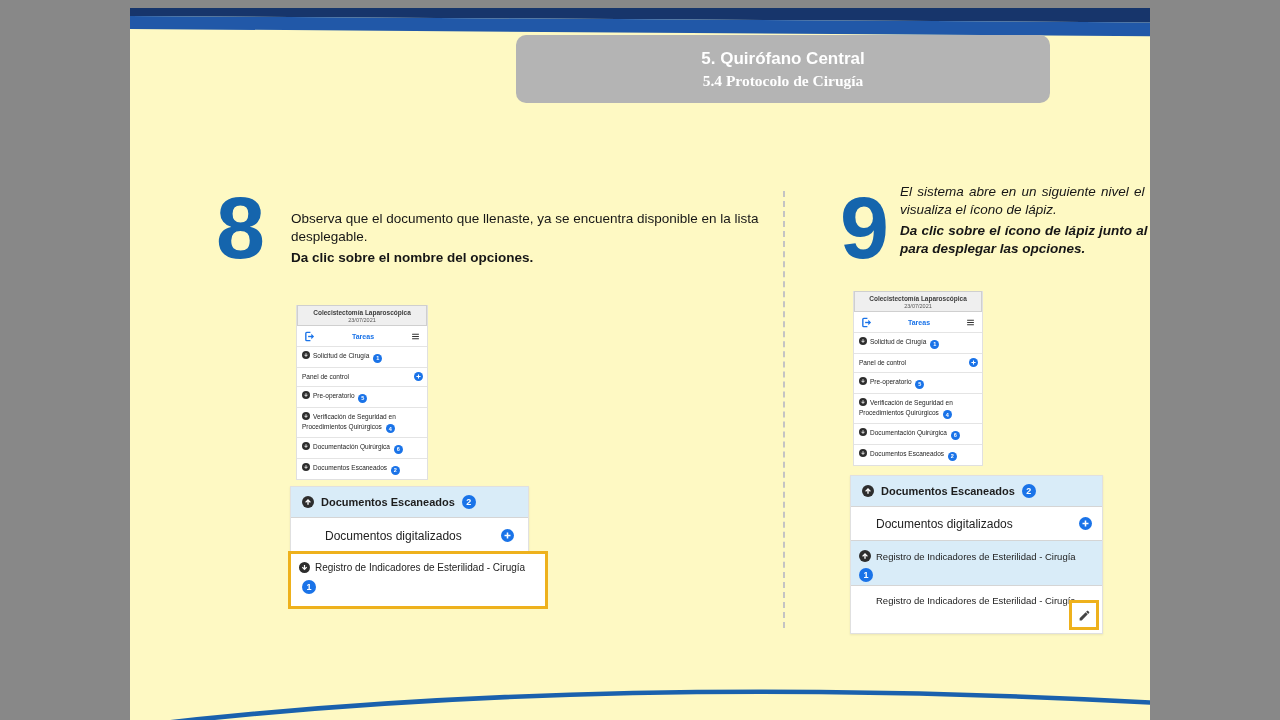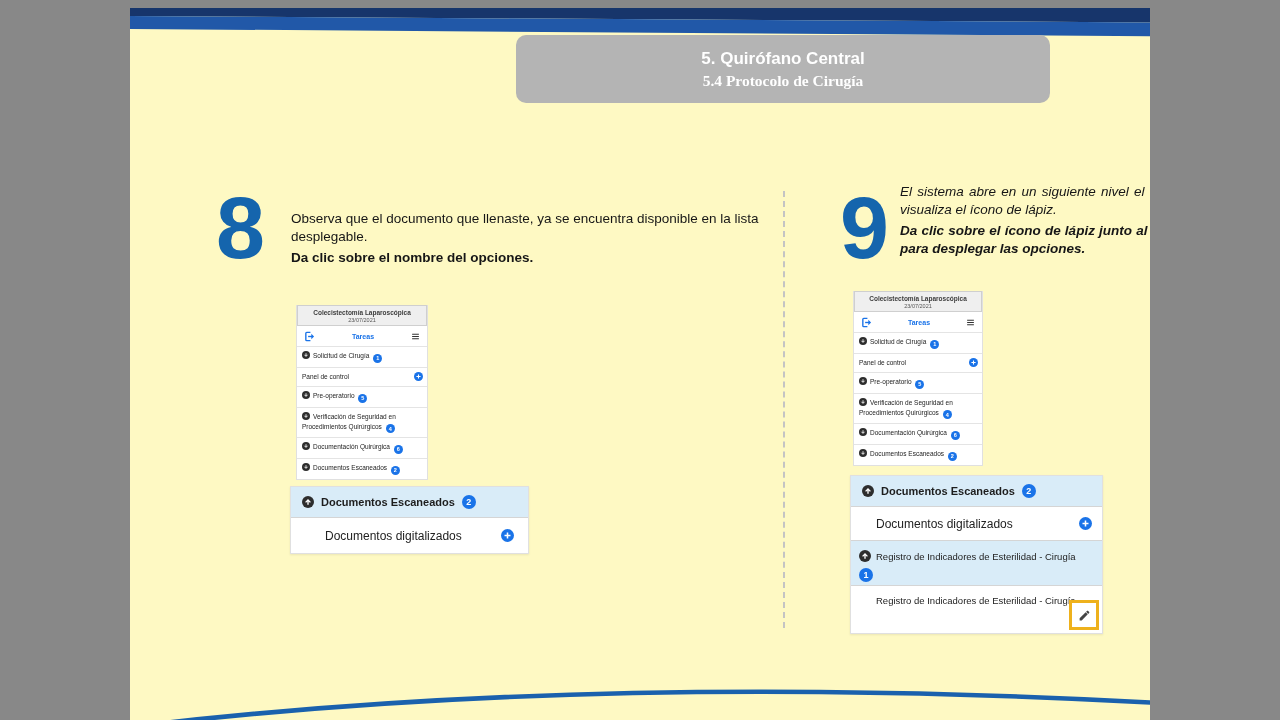--- a/index.html
+++ b/index.html
@@ -201,20 +201,26 @@
     <div class="digit-row">
       <span class="digit-label">Documentos digitalizados</span>
       <span class="spacer"></span>
       <svg width="13" height="13" viewBox="0 0 16 16">
           <circle cx="8" cy="8" r="8" fill="#1a73e8"></circle>
           <path d="M8 4.3v7.4M4.3 8h7.4" stroke="#fff" stroke-width="1.9"></path>
         </svg>
     </div>
   </div>
 
+  <div class="abs ydoc">
+    <span class="exp-icon"><svg width="11" height="11" viewBox="0 0 16 16">
+          <circle cx="8" cy="8" r="8" fill="#2d2d2d"></circle>
+          <path d="M8 4.5V10M4.8 7.5L8 10.8 11.2 7.5" stroke="#fff" stroke-width="1.8" fill="none"></path>
+        </svg></span><span>Registro de Indicadores de Esterilidad - Cirugía</span> <span class="badge lg">1</span>
+  </div>
 
   <div class="abs phone p2">
     <div class="ph-header">
       <div class="ph-title">Colecistectomía Laparoscópica</div>
       <div class="ph-date">23/07/2021</div>
     </div>
     <div class="ph-nav">
       <svg width="11" height="11" viewBox="0 0 24 24">
         <path d="M14 3H6a2 2 0 0 0-2 2v14a2 2 0 0 0 2 2h8" fill="none" stroke="#1a73e8" stroke-width="3"></path>
         <path d="M9 12h9" stroke="#1a73e8" stroke-width="3"></path>

